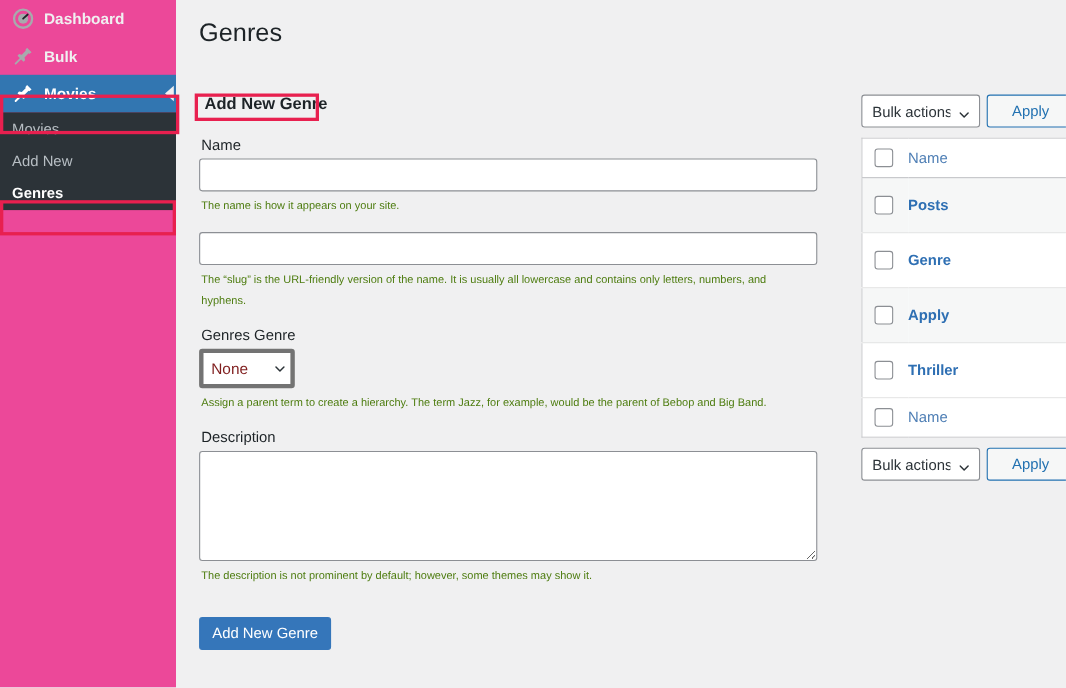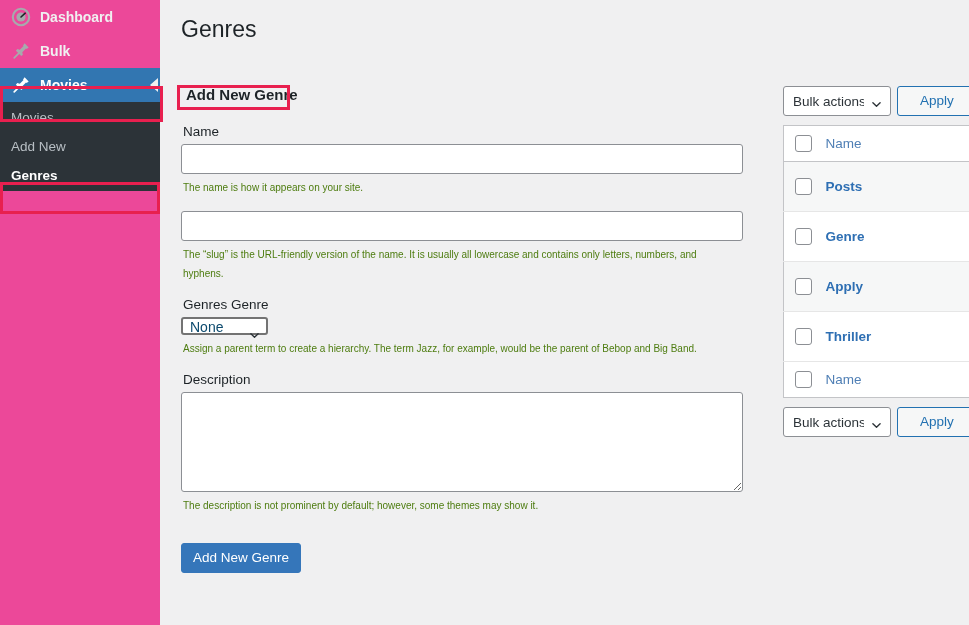--- a/index.html
+++ b/index.html
@@ -111,29 +111,29 @@
     outline: none;
   }
   .desc-text {
     font-size: 10px;
     color: #4d7c0f;
     line-height: 19px;
     margin: 4px 0 0 2px;
     max-width: 545px;
   }
   select.parent-select {
-    height: 18px;
+    height: 36px;
     width: 87px;
     padding: 0 22px 0 7px;
-    border: 2px solid #737373;
+    border: 4px solid #737373;
     border-radius: 3px;
     background: #fff;
     font-family: "Liberation Sans", sans-serif;
     font-size: 14px;
-    color: #0c4a6e;
+    color: #7f1d1d;
     -webkit-appearance: none;
     -moz-appearance: none;
     appearance: none;
     outline: none;
   }
   .select-wrap { position: relative; display: inline-block; }
   .select-wrap .chev {
     position: absolute; right: 9px; top: 11px;
     width: 9px; height: 9px;
     pointer-events: none;

